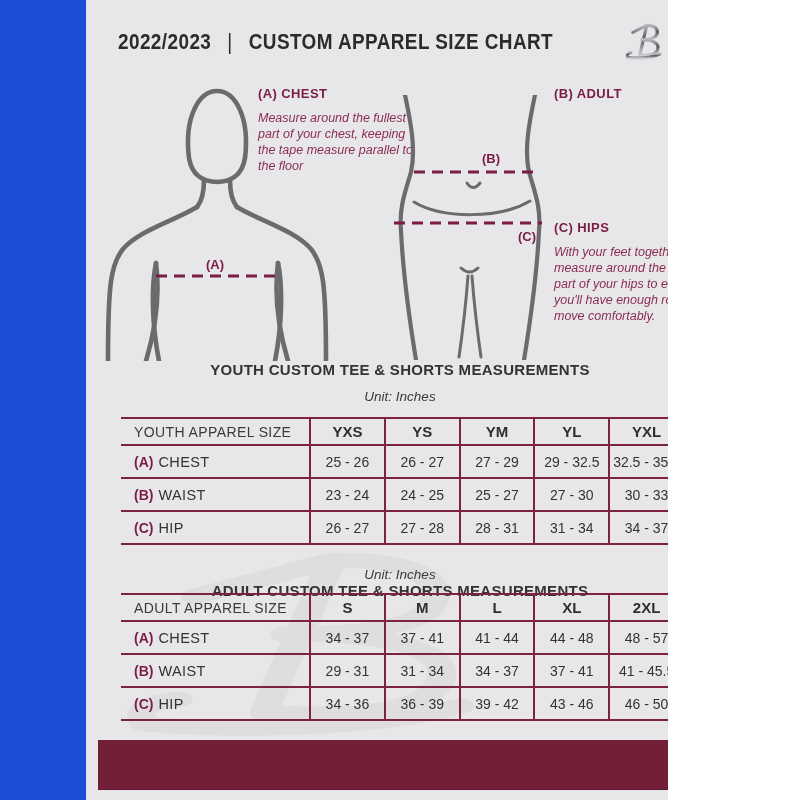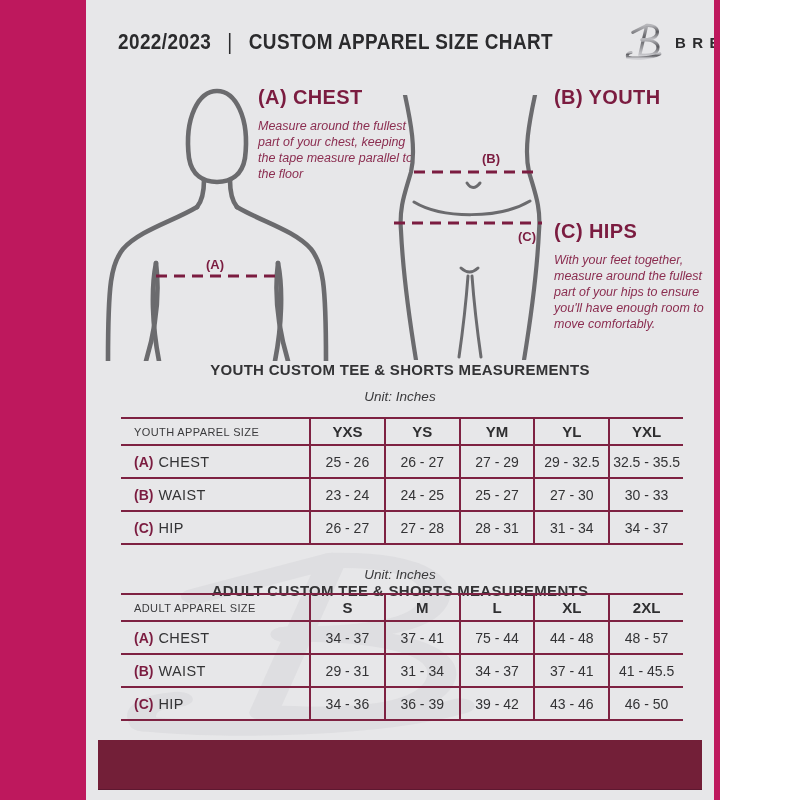--- a/index.html
+++ b/index.html
@@ -1,36 +1,36 @@
 <!DOCTYPE html>
 <html><head>
 <meta charset="utf-8">
 <style>
   * { margin:0; padding:0; box-sizing:border-box; }
   html,body { width:800px; height:800px; background:#ffffff; font-family:"Liberation Sans", sans-serif; }
-  .page { position:relative; width:720px; height:800px; background:#be185d; overflow:hidden; }
+  .page { position:relative; width:668px; height:800px; background:#1d4ed8; overflow:hidden; }
   .doc { position:absolute; left:86px; top:0; width:628px; height:800px; background:#e7e7e9; overflow:hidden; }
 
   
   .watermark { position:absolute; left:24px; top:538px; width:410px; height:215px; opacity:.55; z-index:0; }
 
   .layer { position:absolute; inset:0; z-index:1; }
 
   
   .masthead { position:absolute; top:20px; left:32px; right:30px; height:44px;
               display:flex; align-items:center; justify-content:space-between; }
   .masthead-title { white-space:nowrap; font-weight:bold; font-size:22px; color:#2b2b2d;
                     letter-spacing:.5px; transform:scaleX(.86); transform-origin:left center; }
   .masthead-title .pipe { font-weight:normal; margin:0 12px; color:#2b2b2d; }
   .brand { display:flex; align-items:center; gap:9px; }
   .brand-name { font-weight:bold; font-size:15px; letter-spacing:6.5px; color:#2b2b2d; margin-right:-6px; }
 
   
   .guide-block { position:absolute; z-index:1; }
-  .guide-heading { font-weight:bold; font-size:20px; color:#7b1c40; letter-spacing:.4px; margin-bottom:9px; }
+  .guide-heading { font-weight:bold; font-size:13px; color:#7b1c40; letter-spacing:.4px; margin-bottom:9px; }
   .guide-body { font-style:italic; font-size:12.5px; line-height:1.28; color:#8b2d50; }
   .chest-block { left:172px; top:86px;  width:168px; }
   .waist-block { left:468px; top:86px;  width:152px; }
   .hips-block  { left:468px; top:220px; width:158px; }
 
   .torso-svg { position:absolute; left:14px;  top:83px; width:230px; height:278px; z-index:1; }
   .lower-svg { position:absolute; left:304px; top:95px; width:160px; height:265px; z-index:1; }
 
   .outline   { fill:none; stroke:#6b6b6e; stroke-linecap:round; stroke-linejoin:round; }
   .dashline  { fill:none; stroke:#7b1c40; stroke-width:3; stroke-dasharray:11 7; }
@@ -46,21 +46,21 @@
 
   
   .size-table { position:absolute; left:35px; width:562px; border-top:2px solid #7e2242; z-index:1; }
   .youth-table { top:417px; } .adult-table { top:593px; }
   .trow { display:grid; grid-template-columns:188px repeat(5,1fr); border-bottom:2px solid #7e2242; }
   .trow.head { height:27px; } .trow.data { height:33px; }
   .cell { display:flex; align-items:center; justify-content:center; font-size:14px; color:#333335; }
   .cell.first { justify-content:flex-start; padding-left:13px; }
   .cell.sep { border-left:2px solid #7e2242; }
   .cell .size-head { font-weight:bold; font-size:15px; color:#2f2f31; }
-  .cell .table-caption { font-size:11px; letter-spacing:.4px; color:#3a3a3c; }
+  .cell .table-caption { font-size:14px; letter-spacing:.4px; color:#3a3a3c; }
   .cell .row-prefix { font-weight:bold; color:#7b1c40; margin-right:5px; font-size:14px; }
   .cell .row-label { font-size:14.5px; letter-spacing:.4px; color:#333335; }
 
   .footer-bar { position:absolute; left:12px; top:740px; width:604px; height:50px;
                 background:#731f38; border-bottom:1px solid #5d1830; z-index:1; }
 </style>
 </head>
 <body>
 
 <div class="page">
@@ -139,21 +139,21 @@
           <path d="M 78 181 C 76 208, 73 234, 69 262"></path>
           <path d="M 82 181 C 84 208, 87 234, 91 262"></path>
         </g>
         <path class="dashline" d="M 24 77 L 143 77"></path>
         <path class="dashline" d="M 4 128 L 152 128"></path>
         <text class="svg-label" x="92" y="68">(B)</text>
         <text class="svg-label" x="128" y="146">(C)</text>
       </svg>
 
       <div class="guide-block waist-block">
-        <div class="guide-heading">(B) YOUTH</div>
+        <div class="guide-heading">(B) ADULT</div>
       </div>
 
       <div class="guide-block hips-block">
         <div class="guide-heading">(C) HIPS</div>
         <div class="guide-body">With your feet together, measure around the fullest part of your hips to ensure you'll have enough room to move comfortably.</div>
       </div>
 
       <div class="section-title youth-title">YOUTH CUSTOM TEE &amp; SHORTS MEASUREMENTS</div>
       <div class="section-unit youth-unit">Unit: Inches</div>
 
@@ -237,21 +237,21 @@
               <span class="size-head">2XL</span>
             </div>
         </div>
         <div class="trow data">
           <div class="cell first">
               <span class="row-prefix">(A)</span>
               <span class="row-label">CHEST</span>
             </div>
           <div class="cell sep">34 - 37</div>
           <div class="cell sep">37 - 41</div>
-          <div class="cell sep">75 - 44</div>
+          <div class="cell sep">41 - 44</div>
           <div class="cell sep">44 - 48</div>
           <div class="cell sep">48 - 57</div>
         </div>
         <div class="trow data">
           <div class="cell first">
               <span class="row-prefix">(B)</span>
               <span class="row-label">WAIST</span>
             </div>
           <div class="cell sep">29 - 31</div>
           <div class="cell sep">31 - 34</div>

